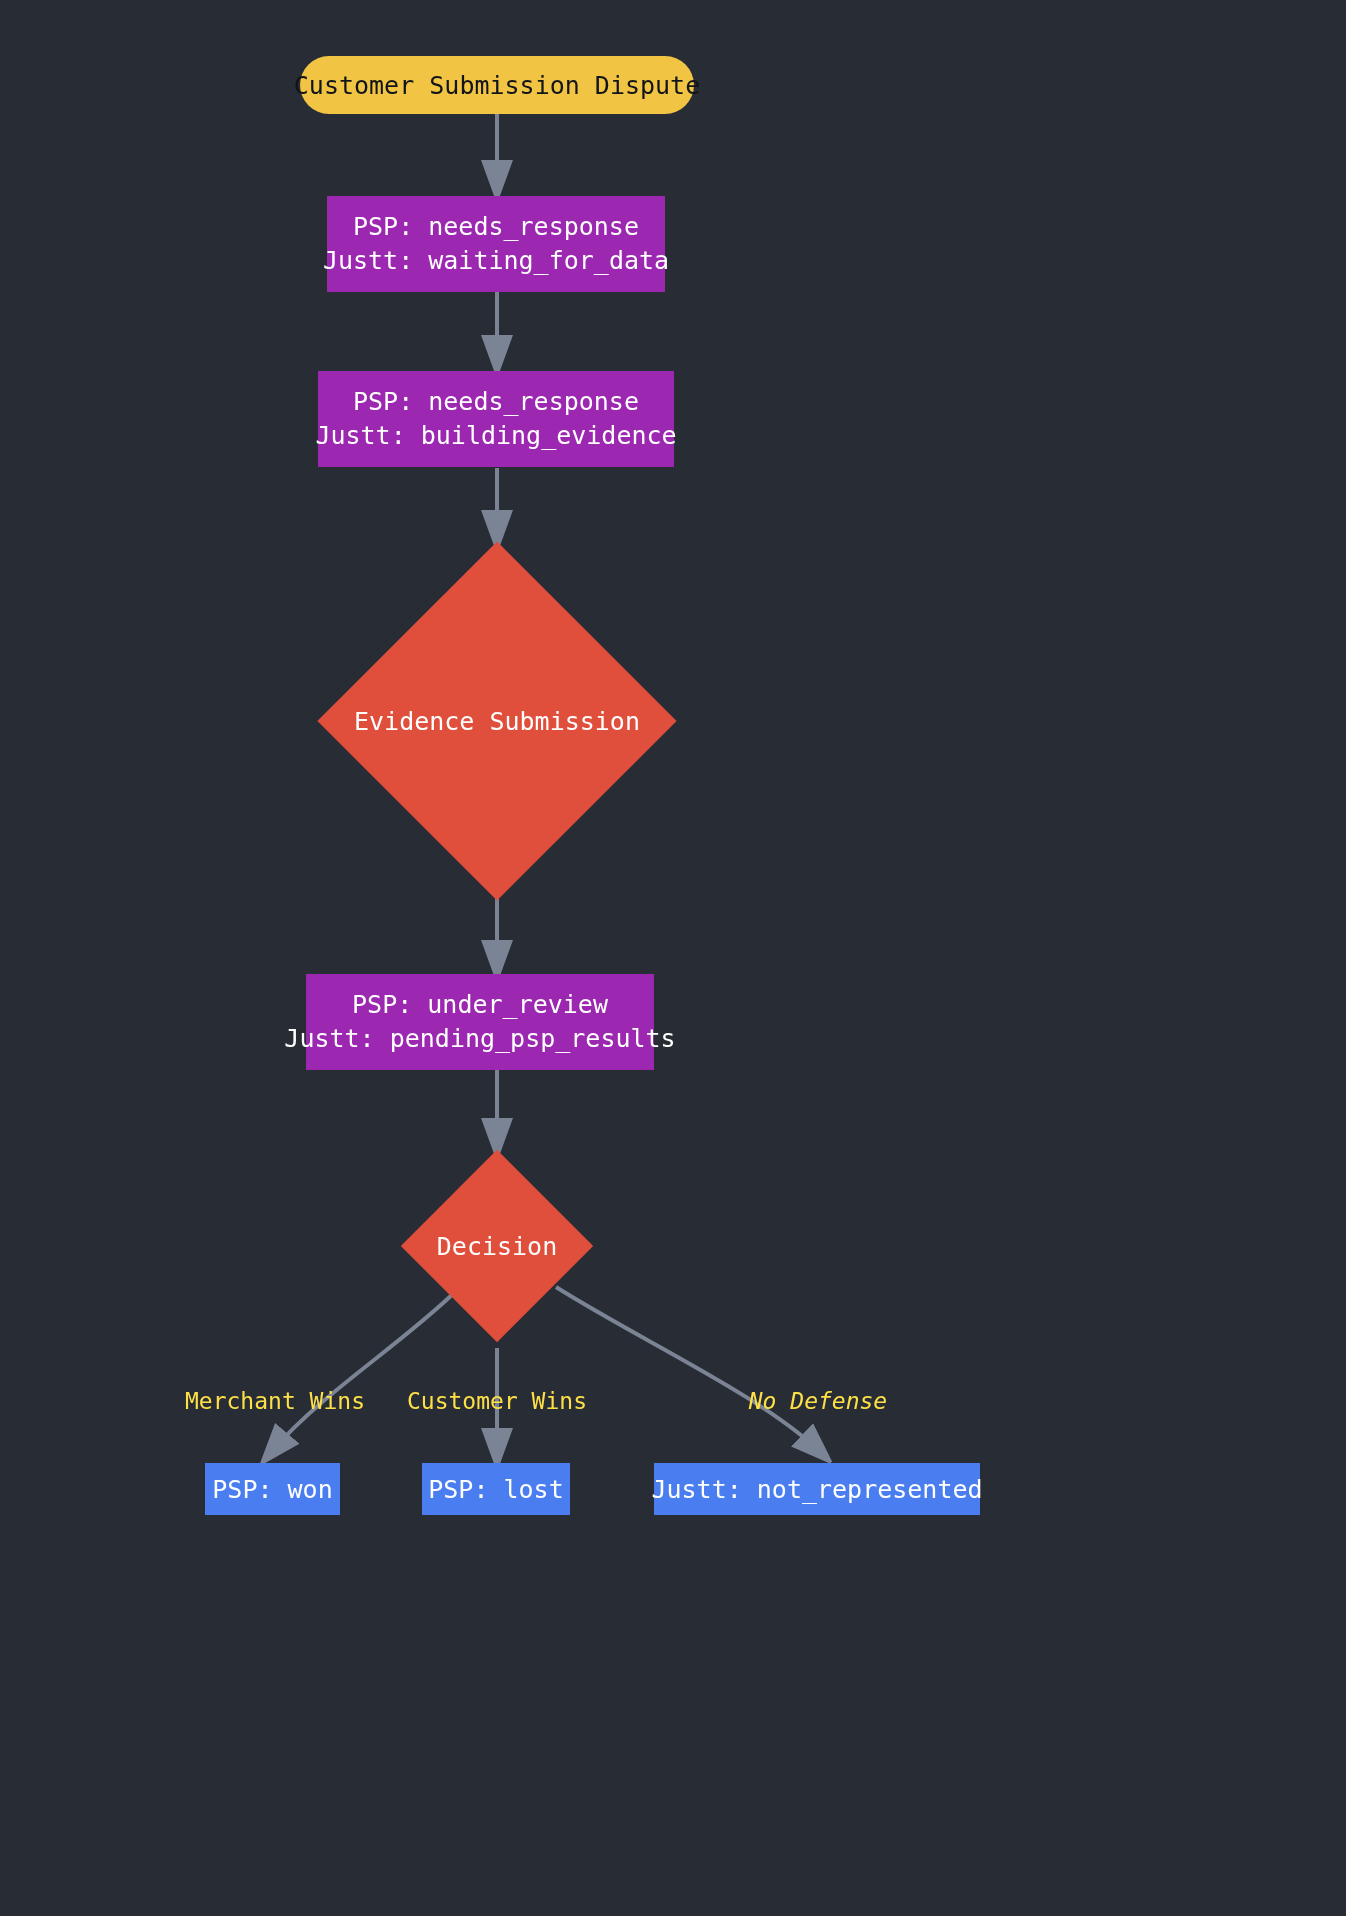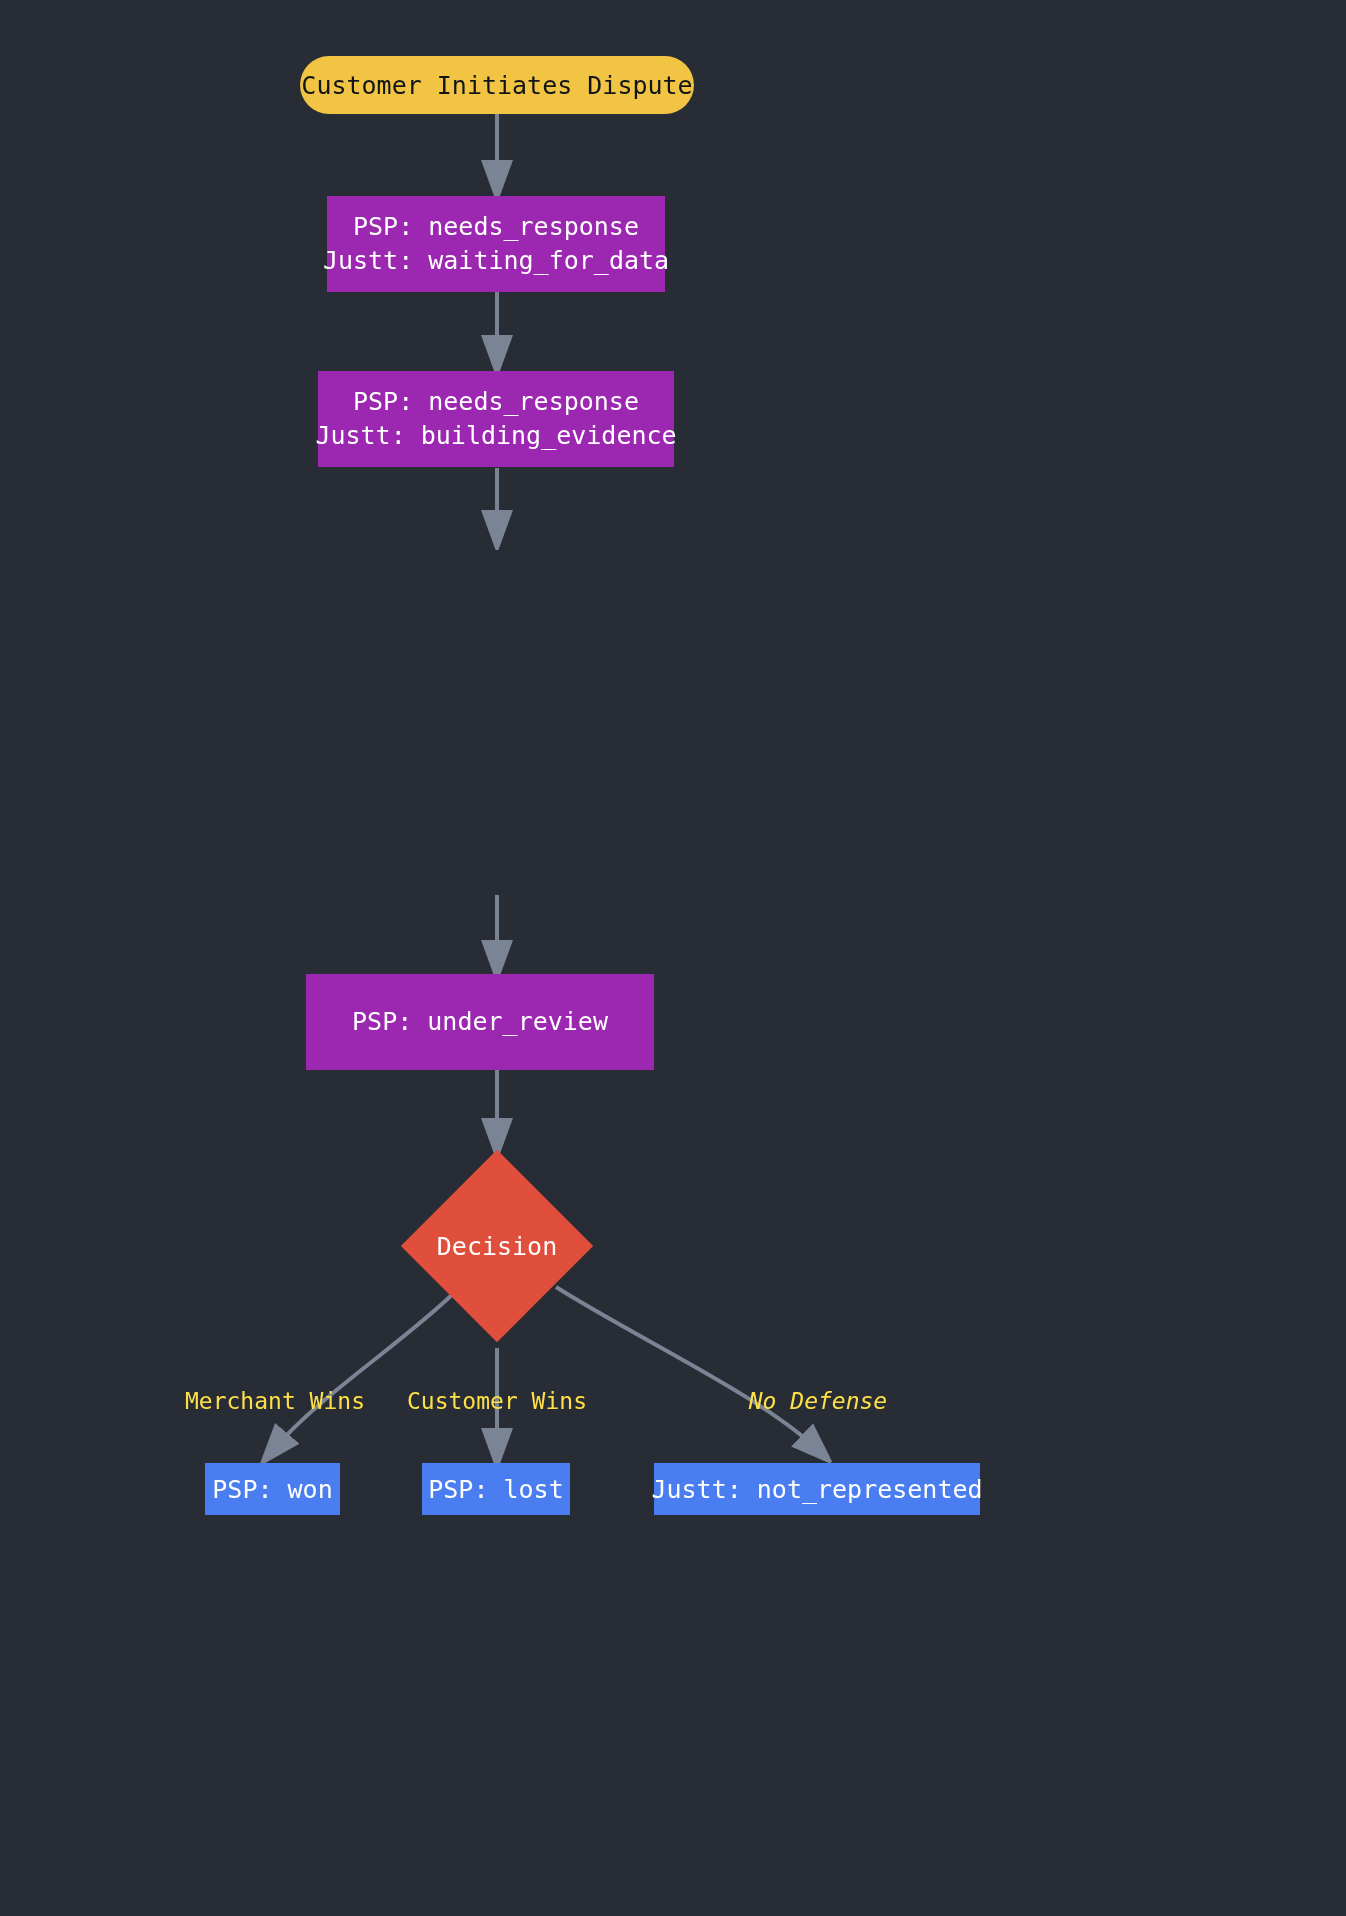--- a/index.html
+++ b/index.html
@@ -107,36 +107,41 @@
     <line x1="497" y1="1070" x2="497" y2="1140" stroke="#7b8494" stroke-width="4" marker-end="url(#arrow)"></line>
 
     <path d="M455,1292 C400,1345 320,1395 273,1450" stroke="#7b8494" stroke-width="4" fill="none" marker-end="url(#arrow)"></path>
 
     <line x1="497" y1="1348" x2="497" y2="1450" stroke="#7b8494" stroke-width="4" marker-end="url(#arrow)"></line>
 
     <path d="M556,1287 C640,1340 760,1395 818,1450" stroke="#7b8494" stroke-width="4" fill="none" marker-end="url(#arrow)"></path>
   </svg>
 
   <div class="node node-start" style="left:300px; top:56px; width:394px; height:58px;">
-    <span>Customer Initiates Dispute</span>
+    <span>Customer Submission Dispute</span>
   </div>
 
   <div class="node node-state" style="left:327px; top:196px; width:338px; height:96px; flex-direction:column;">
     <span class="line2">PSP: needs_response</span>
     <span class="line2">Justt: waiting_for_data</span>
   </div>
 
   <div class="node node-state" style="left:318px; top:371px; width:356px; height:96px; flex-direction:column;">
     <span class="line2">PSP: needs_response</span>
     <span class="line2">Justt: building_evidence</span>
   </div>
 
+  <div class="node-decision-wrap" style="left:370px; top:594px; width:254px; height:254px;">
+    <div class="diamond-shape"></div>
+    <div class="diamond-label" style="width:300px; left:-23px;">Evidence Submission</div>
+  </div>
 
   <div class="node node-state" style="left:306px; top:974px; width:348px; height:96px; flex-direction:column;">
     <span class="line2">PSP: under_review</span>
+    <span class="line2">Justt: pending_psp_results</span>
   </div>
 
   <div class="node-decision-wrap" style="left:429px; top:1178px; width:136px; height:136px;">
     <div class="diamond-shape"></div>
     <div class="diamond-label" style="width:200px; left:-32px;">Decision</div>
   </div>
 
   <div class="edge-label" style="left:180px; top:1388px; width:190px;">Merchant Wins</div>
   <div class="edge-label" style="left:404px; top:1388px; width:186px;">Customer Wins</div>
   <div class="edge-label" style="left:743px; top:1388px; width:150px;font-style:italic;">No Defense</div>

